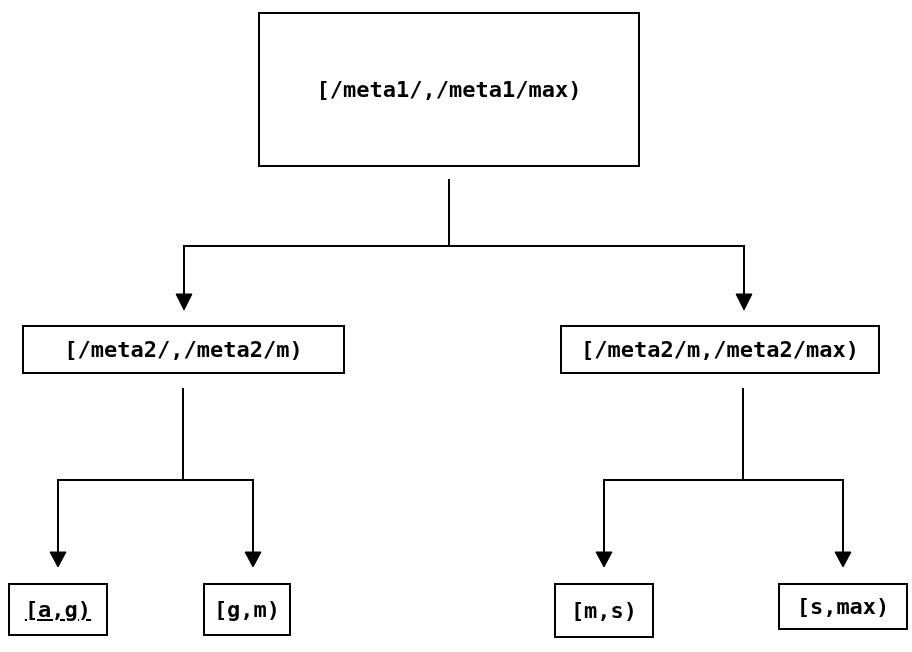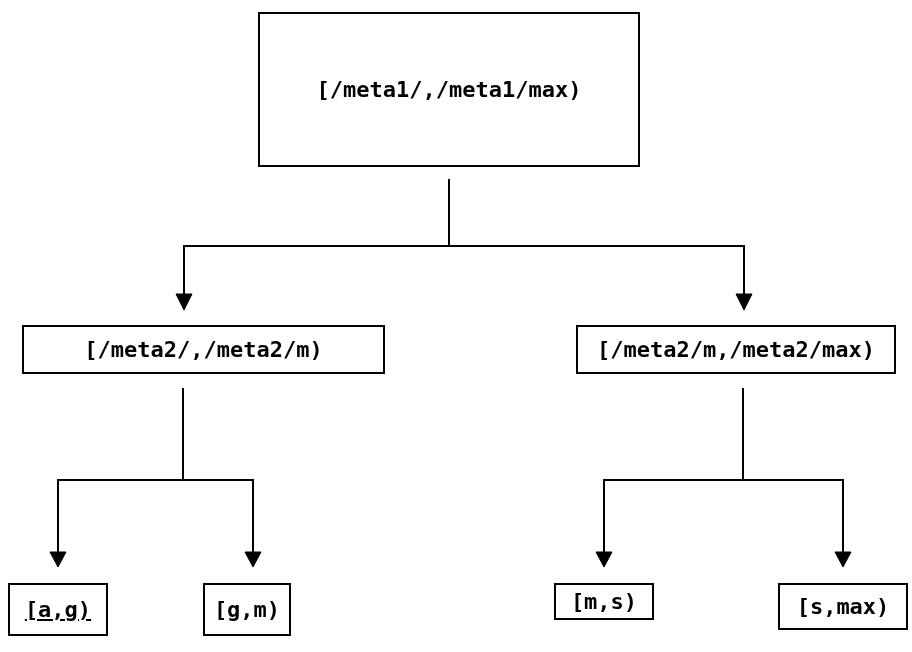--- a/index.html
+++ b/index.html
@@ -42,25 +42,25 @@
     justify-content: center;
   }
   .node span {
     font-size: 22px;
     font-weight: 700;
     color: #000000;
     white-space: pre;
     letter-spacing: 0;
   }
   .n-root   { left: 258px; top: 12px;  width: 382px; height: 155px; }
-  .n-l2a    { left: 22px;  top: 325px; width: 363px; height: 49px;  }
-  .n-l2b    { left: 576px; top: 325px; width: 320px; height: 49px;  }
+  .n-l2a    { left: 22px;  top: 325px; width: 323px; height: 49px;  }
+  .n-l2b    { left: 560px; top: 325px; width: 320px; height: 49px;  }
   .n-leaf1  { left: 8px;   top: 583px; width: 100px; height: 53px; text-decoration: underline;  }
   .n-leaf2  { left: 203px; top: 583px; width: 88px; height: 53px;  }
-  .n-leaf3  { left: 554px; top: 583px; width: 100px; height: 37px;  }
+  .n-leaf3  { left: 554px; top: 583px; width: 100px; height: 55px;  }
   .n-leaf4  { left: 778px; top: 583px; width: 130px; height: 47px;  }
 </style>
 </head>
 <body>
 
 <div class="canvas">
 
   <svg class="edges" viewBox="0 0 912 652" aria-hidden="true">
 
     <g>

